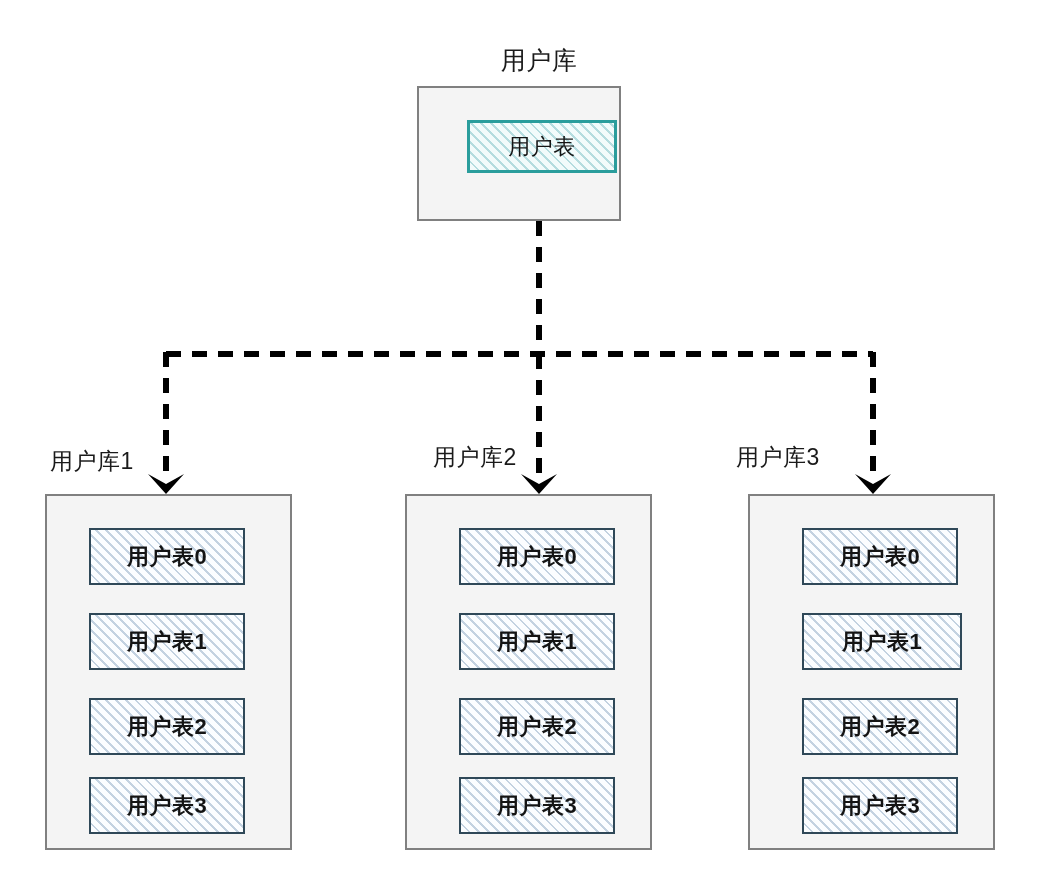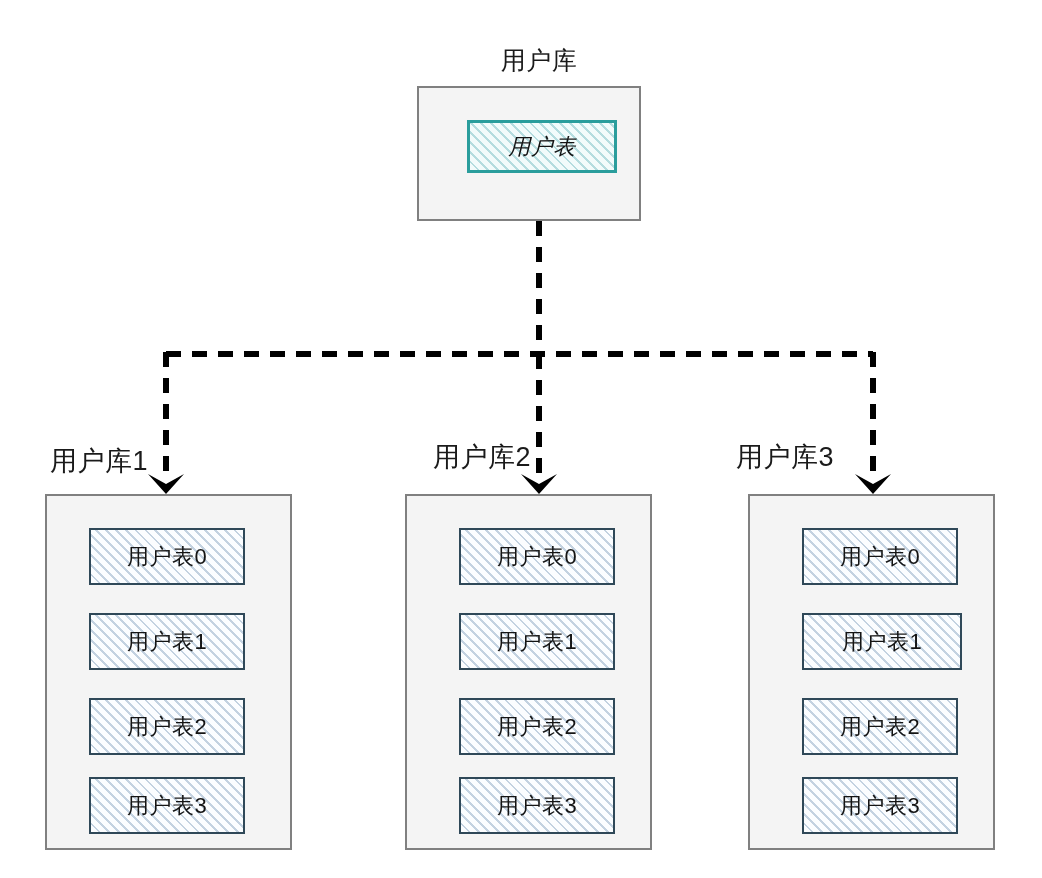--- a/index.html
+++ b/index.html
@@ -29,21 +29,21 @@
   .db-box {
     position: absolute;
     background: #f4f4f4;
     border: 2px solid #808080;
     box-sizing: border-box;
   }
   
   .db-label {
     position: absolute;
     color: #1a1a1a;
-    font-size: 27px;
+    font-size: 23px;
     line-height: 30px;
     white-space: nowrap;
     letter-spacing: 0.5px;
   }
   .title-label {
     position: absolute;
     color: #1a1a1a;
     font-size: 25px;
     line-height: 32px;
     white-space: nowrap;
@@ -64,20 +64,21 @@
   .tbl-shard {
     border: 2.5px solid #2f4858;
     background-color: #fbfdff;
     background-image: repeating-linear-gradient(
       45deg,
       rgba(140,165,190,0.00) 0px,
       rgba(140,165,190,0.00) 5px,
       rgba(150,175,200,0.55) 5px,
       rgba(150,175,200,0.55) 7px
     );
+    font-weight: bold;
   }
   .tbl-master {
     border: 3px solid #2a9d9c;
     background-color: #f2fbfb;
     background-image: repeating-linear-gradient(
       45deg,
       rgba(120,190,195,0.00) 0px,
       rgba(120,190,195,0.00) 5px,
       rgba(130,195,200,0.55) 5px,
       rgba(130,195,200,0.55) 7px
@@ -105,21 +106,21 @@
 
     <path d="M 873 336 L 873 462" stroke="#000000" stroke-width="6" fill="none" stroke-dasharray="15 11"></path>
 
     <path d="M 148 458 L 166 478 L 184 458 L 166 468 Z" fill="#000000"></path>
     <path d="M 521 458 L 539 478 L 557 458 L 539 468 Z" fill="#000000"></path>
     <path d="M 855 458 L 873 478 L 891 458 L 873 468 Z" fill="#000000"></path>
   </svg>
 
   <div class="title-label" style="left:417px; top:28px; width:244px;">用户库</div>
 
-  <div class="db-box" style="left:417px; top:70px; width:224px; height:135px;font-style:italic;">
+  <div class="db-box" style="left:417px; top:70px; width:204px; height:135px;">
     <div class="tbl tbl-master" style="left:48px; top:32px; width:150px; height:53px;">
       <span class="tbl-text">用户表</span>
     </div>
   </div>
 
   <div class="db-label" style="left:50px; top:430px;">用户库1</div>
   <div class="db-box" style="left:45px; top:478px; width:247px; height:356px;">
     <div class="tbl tbl-shard" style="left:42px; top:32px; width:156px; height:57px;">
       <span class="tbl-text">用户表0</span>
     </div>

